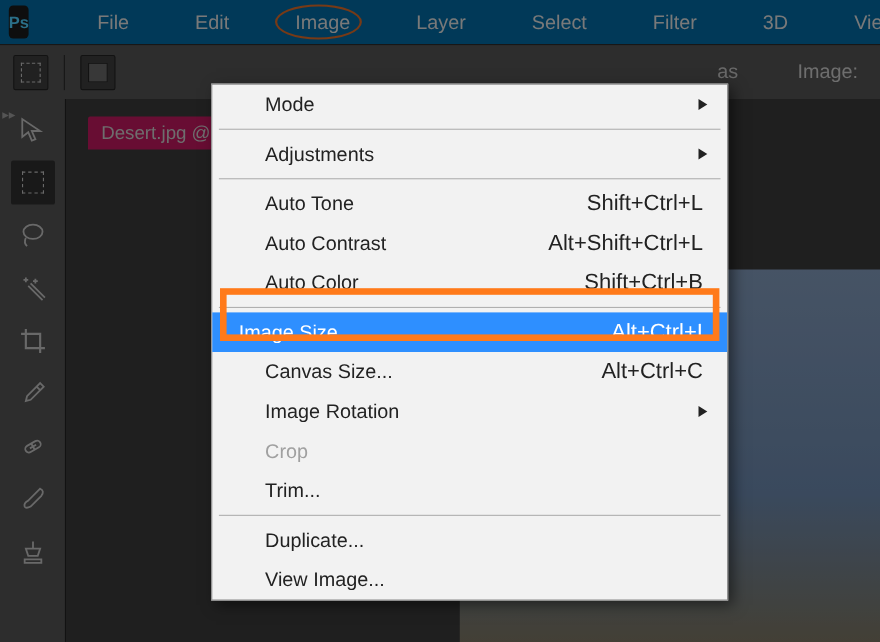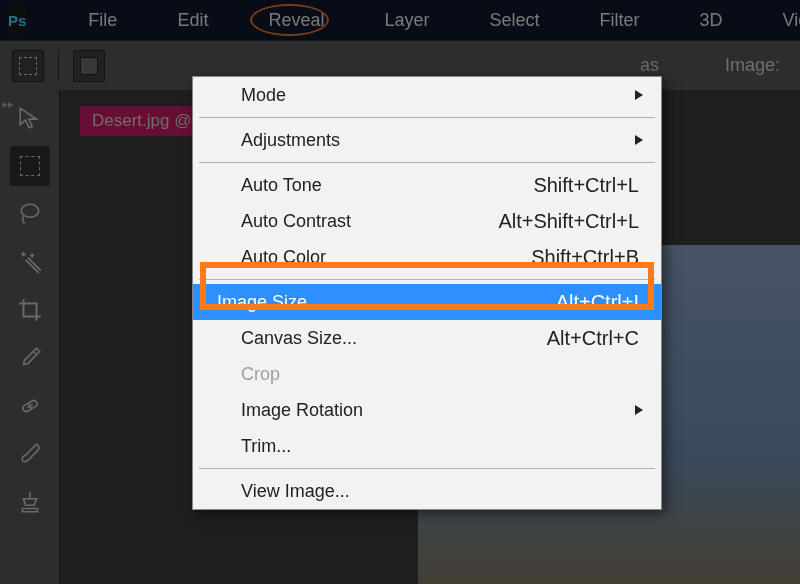--- a/index.html
+++ b/index.html
@@ -1,18 +1,18 @@
 <!DOCTYPE html>
 <html><head>
 <meta charset="utf-8">
 <style>
 * { margin: 0; padding: 0; box-sizing: border-box; font-family: Tahoma, sans-serif; }
 body { width: 800px; height: 584px; background: #3a3a3a; overflow: hidden; position: relative; }
 
-.menubar { height: 40px; background: #0f172a; display: flex; align-items: center; padding-left: 8px; gap: 28px; }
+.menubar { height: 40px; background: #0369a1; display: flex; align-items: center; padding-left: 8px; gap: 28px; }
 .logo { width: 30px; height: 30px; background: #1a1a1a; border-radius: 4px; display: flex; align-items: center; justify-content: center; color: #4dcaf7; font-weight: bold; font-size: 15px; margin-right: 18px; }
 .menu-item { color: #dcdcdc; font-size: 18px; padding: 6px 16px; cursor: pointer; position: relative; }
 .menu-item.circled::after { content: ""; position: absolute; left: -2px; top: 0; width: 75px; height: 28px; border: 2px solid #d96a28; border-radius: 50%; }
 
 .optionsbar { height: 50px; background: #535353; border-top: 1px solid #2a2a2a; display: flex; align-items: center; padding-left: 12px; gap: 14px; }
 .opt-icon { width: 32px; height: 32px; background: #3d3d3d; border: 1px solid #222; border-radius: 2px; display: flex; align-items: center; justify-content: center; position: relative; }
 .dashed-sq { width: 18px; height: 18px; border: 1px dashed #c0c0c0; }
 .solid-sq { width: 18px; height: 18px; background: #666; border: 1px solid #222; }
 .style-label { color: #c8c8c8; font-size: 18px; margin-left: auto; margin-right: 20px; }
 
@@ -35,38 +35,38 @@
 .dd-sep { height: 1px; background: #b0b0b0; margin: 4px 6px; }
 .orange-box { position: absolute; border: 6px solid #ff7a1a; pointer-events: none; z-index: 11; }
 </style>
 </head>
 <body>
 
 <div class="menubar">
   <div class="logo">Ps</div>
   <div class="menu-item">File</div>
   <div class="menu-item">Edit</div>
-  <div class="menu-item circled">Reveal</div>
+  <div class="menu-item circled">Image</div>
   <div class="menu-item">Layer</div>
   <div class="menu-item">Select</div>
   <div class="menu-item">Filter</div>
   <div class="menu-item">3D</div>
   <div class="menu-item">View</div>
 </div>
 
 <div class="optionsbar">
   <div class="opt-icon">
       <div class="dashed-sq"></div>
     </div>
   <div style="width:1px;height:32px;background:#2a2a2a"></div>
   <div class="opt-icon">
       <div class="solid-sq"></div>
     </div>
   <div style="flex:1"></div>
-  <span style="color:#c0c0c0;font-size:18px;margin-right:52px">as</span>
+  <span style="color:#c0c0c0;font-size:18px;margin-right:40px">as</span>
   <span class="style-label">Image:</span>
 </div>
 
 <div class="panel-left">
   <div class="flyout">▸▸</div>
   <div class="tool">
       <svg viewBox="0 0 24 24" fill="none" stroke="#c0c0c0" stroke-width="1.5">
         <path d="M3 3 L3 18 L8 14 L11 21 L14 20 L11 13 L18 13 Z"></path>
       </svg>
     </div>
@@ -139,28 +139,31 @@
     </div>
   <div class="dd-sep"></div>
   <div class="dd-row selected">
       <span>Image Size...</span>
       <span class="shortcut">Alt+Ctrl+I</span>
     </div>
   <div class="dd-row">
       <span>Canvas Size...</span>
       <span class="shortcut">Alt+Ctrl+C</span>
     </div>
+  <div class="dd-row submenu">
+      <span>Image Rotation</span>
+    </div>
   <div class="dd-row disabled">
       <span>Crop</span>
-    </div>
-  <div class="dd-row submenu">
-      <span>Image Rotation</span>
     </div>
   <div class="dd-row">
       <span>Trim...</span>
     </div>
   <div class="dd-sep"></div>
+  <div class="dd-row">
+      <span>Duplicate...</span>
+    </div>
   <div class="dd-row">
       <span>View Image...</span>
     </div>
 </div>
 
 <div class="orange-box" style="left:200px; top:262px; width:454px; height:48px;"></div>
 
 </body></html>

